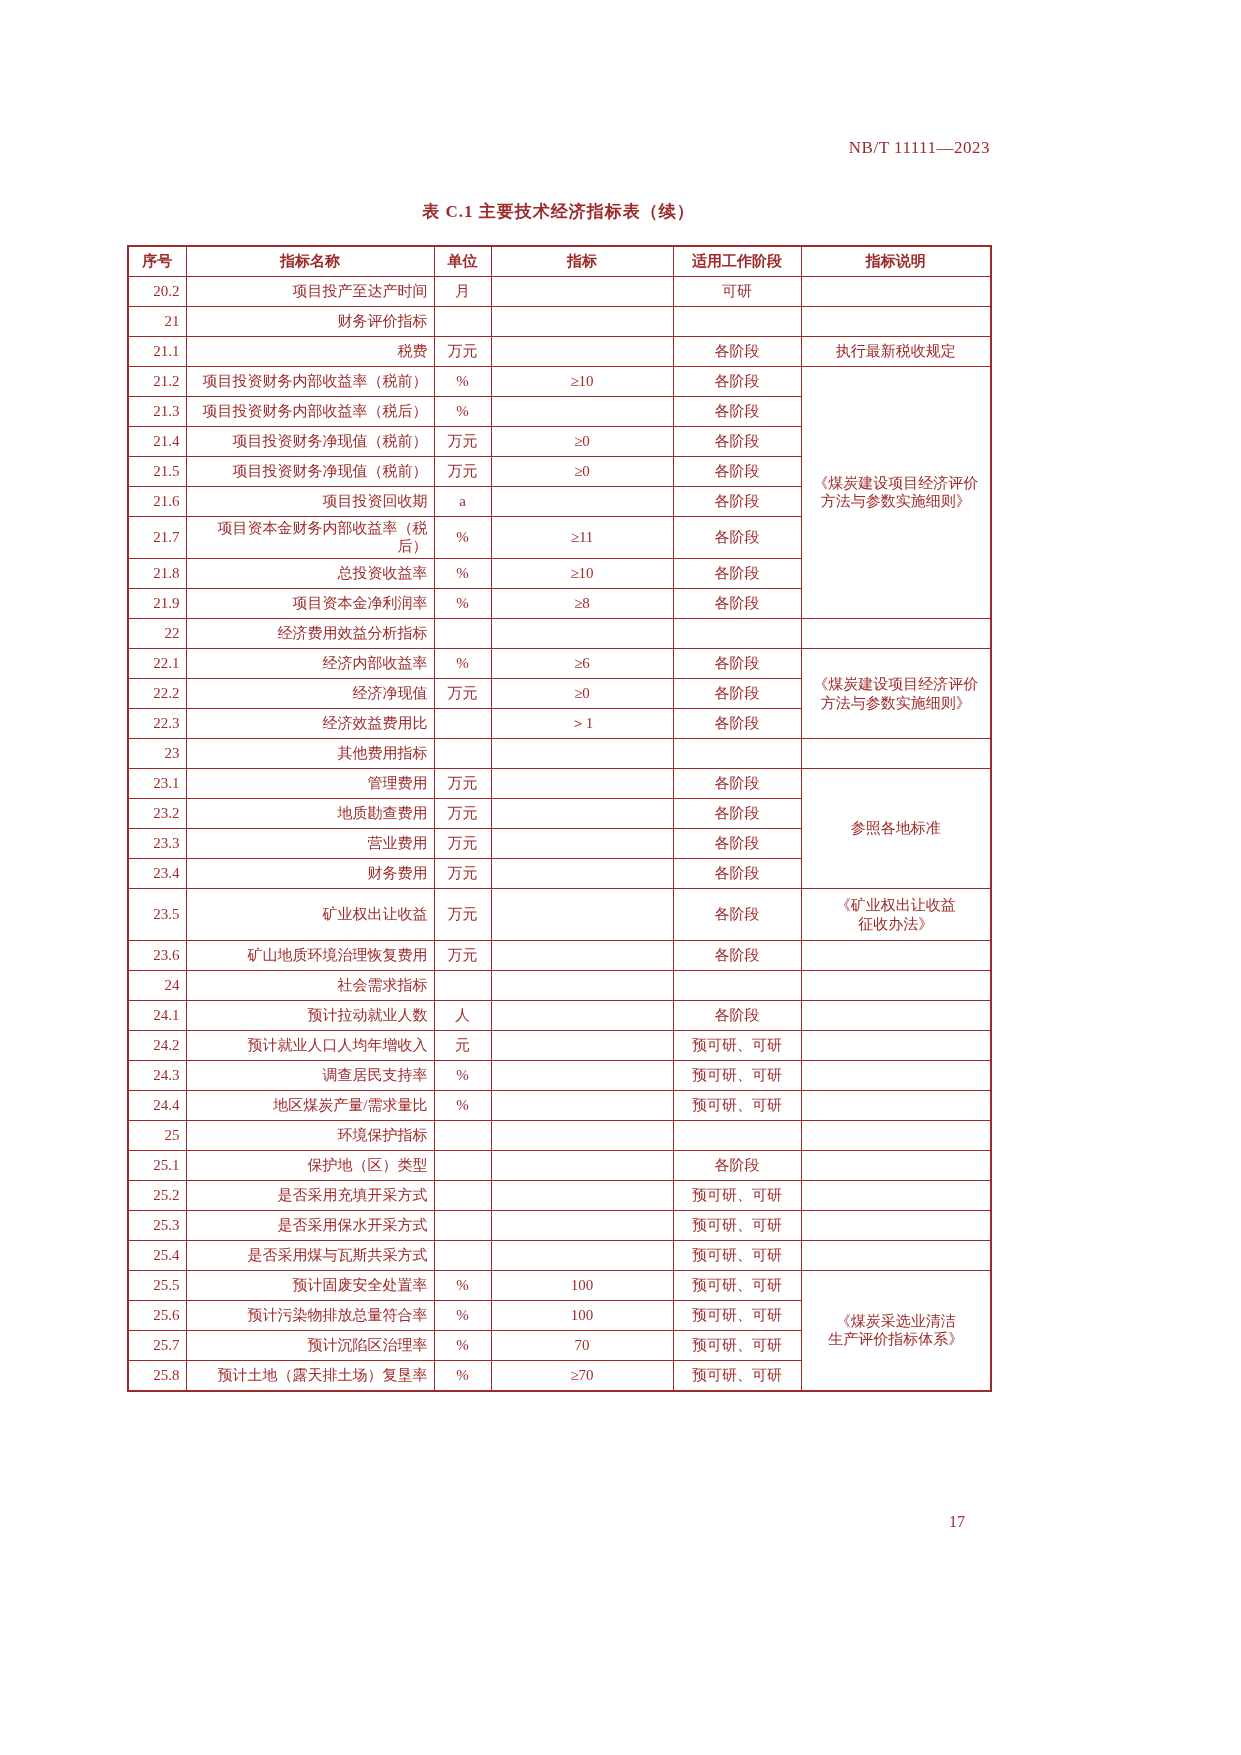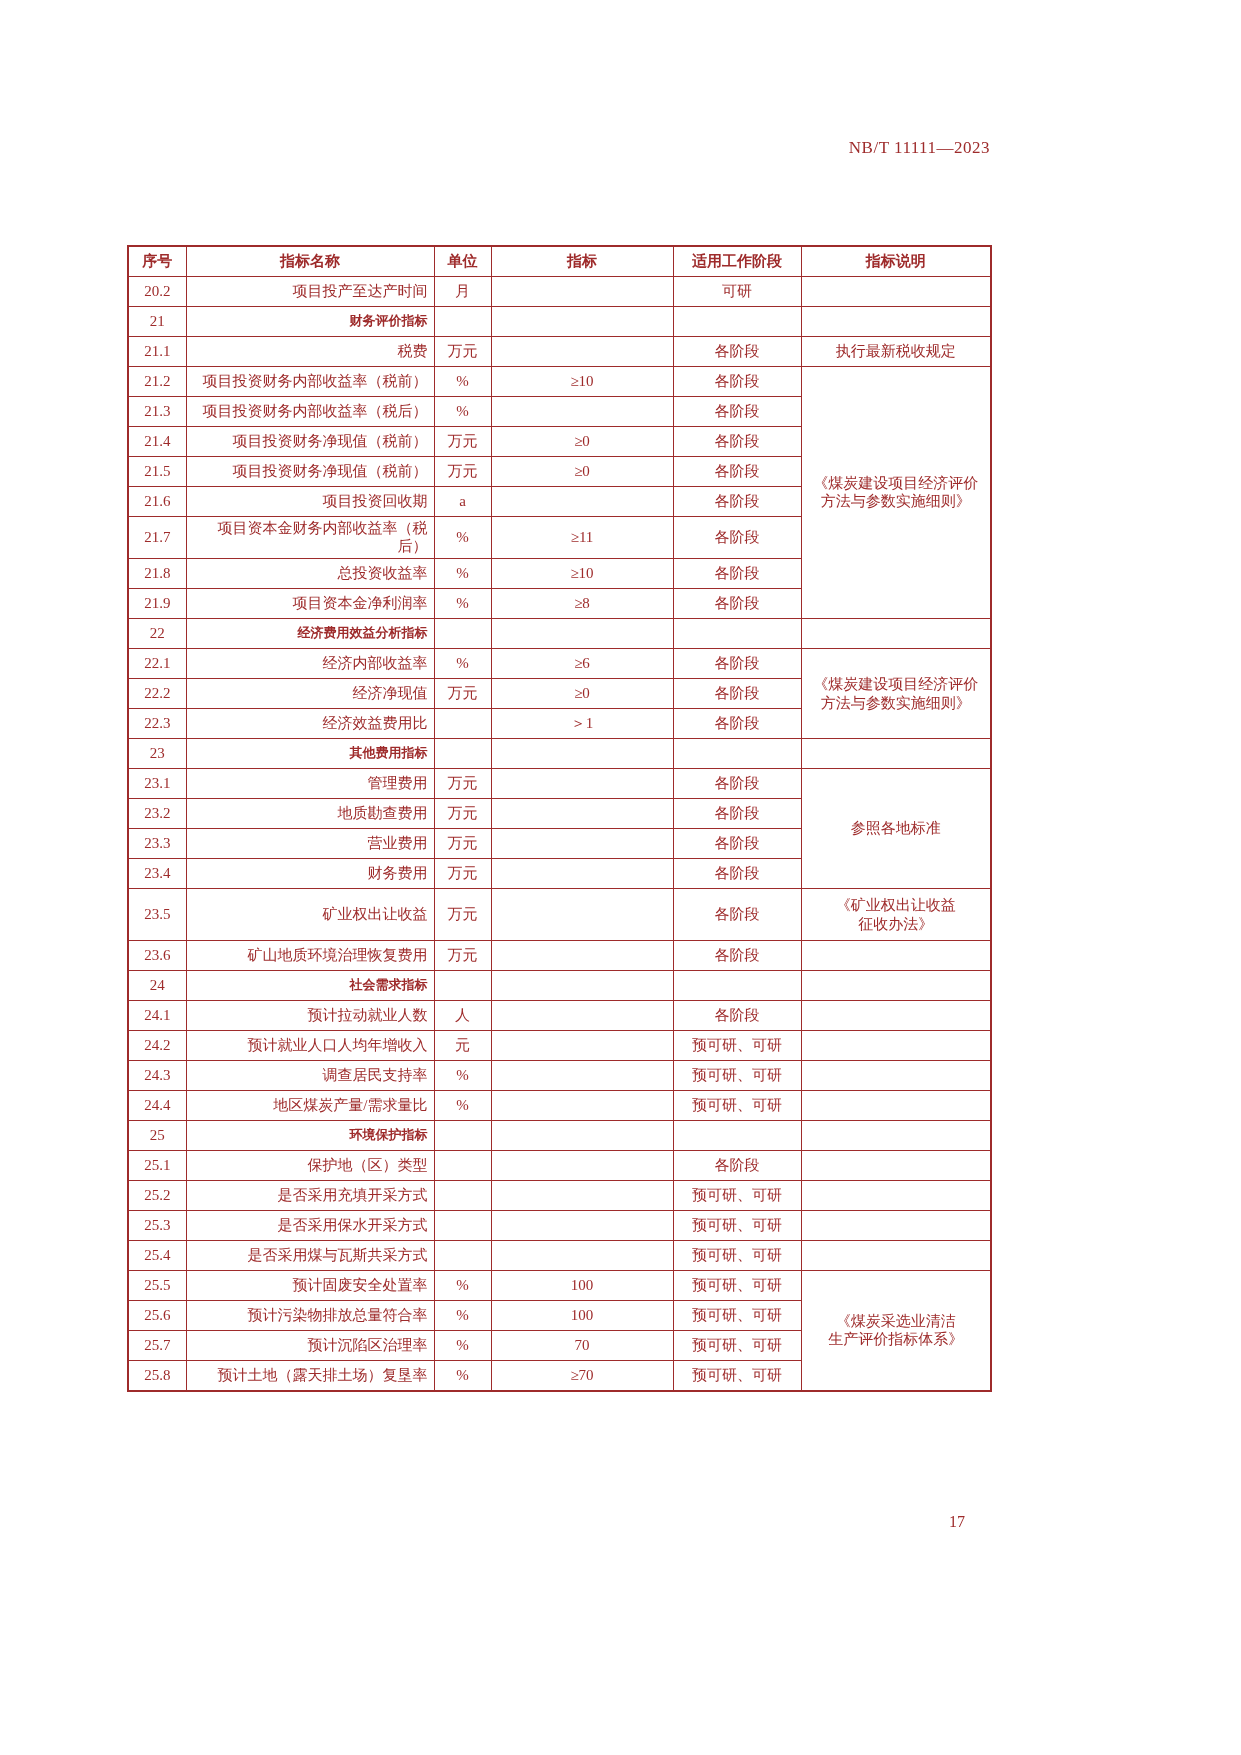--- a/index.html
+++ b/index.html
@@ -48,23 +48,23 @@
     height: 30px;
     line-height: 1.25;
     color: #9e2b2b;
     overflow: hidden;
   }
   table.indicators th {
     font-weight: 700;
     text-align: center;
     height: 30px;
   }
-  td.cell-no { text-align: center; }
+  td.cell-no { text-align: right; }
   td.cell-name { text-align: right; padding-left: 10px; }
-  td.cell-name.section { font-weight: 700; font-family: "Liberation Sans", "DejaVu Sans", sans-serif; font-size: 13px; }
+  td.cell-name.section { font-weight: 400; font-family: "Liberation Sans", "DejaVu Sans", sans-serif; font-size: 15px; }
   td.cell-center { text-align: center; }
   td.cell-note {
     text-align: center;
     vertical-align: middle;
     white-space: pre-line;
     line-height: 1.7;
   }
   tr.tall td { height: 52px; }
   .page-number {
     position: absolute;
@@ -74,20 +74,21 @@
     margin-top: 43px;
   }
 </style>
 </head>
 <body>
 
 <div class="page">
 
   <div class="doc-number">NB/T 11111—2023</div>
 
+  <div class="table-title">表 C.1  主要技术经济指标表（续）</div>
 
   <table class="indicators">
     <colgroup>
       <col style="width:58px">
       <col style="width:248px">
       <col style="width:57px">
       <col style="width:182px">
       <col style="width:128px">
       <col style="width:190px">
     </colgroup>

